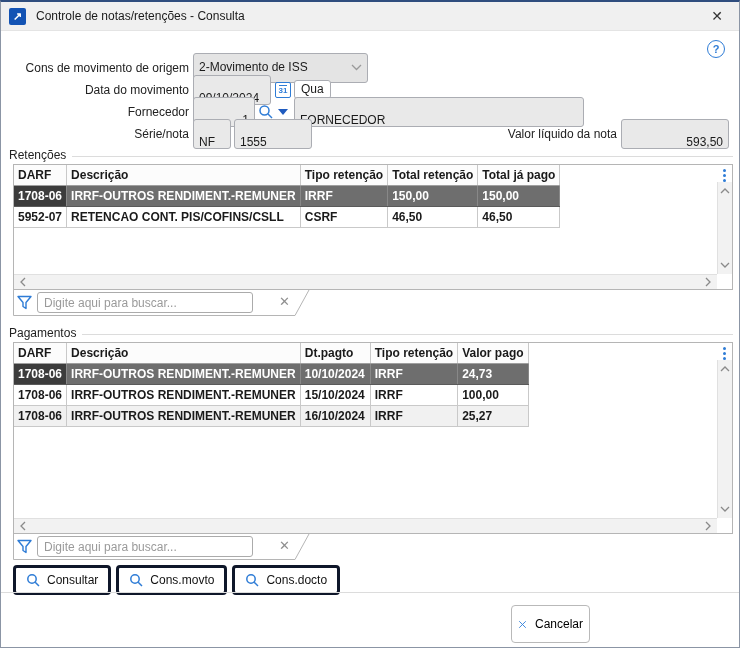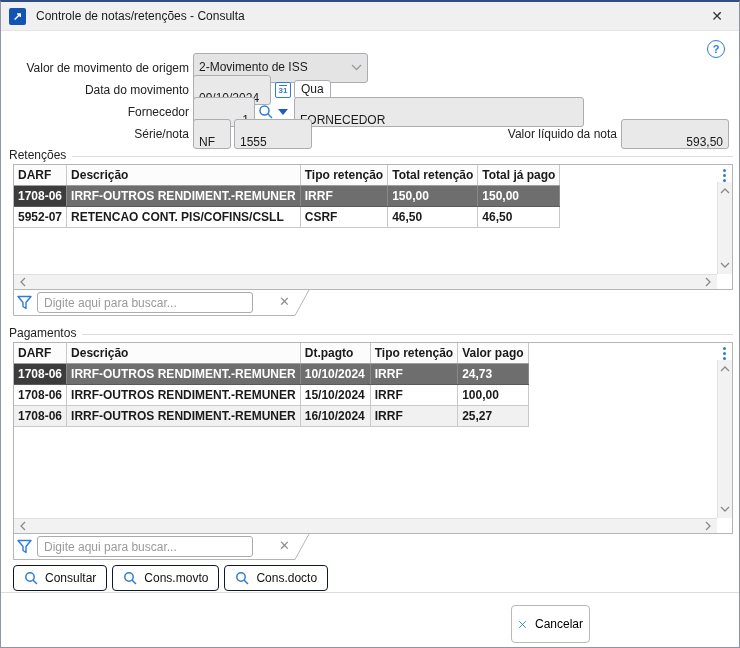--- a/index.html
+++ b/index.html
@@ -67,21 +67,21 @@
   .filter-bar{position:relative;height:27px;margin-left:4px;}
   .tab-outline{position:absolute;left:0;top:0;}
   .funnel-icon{position:absolute;left:3px;top:4px;}
   .search-input{position:absolute;left:24px;top:2px;width:216px;height:21px;border:1px solid #ababab;
     border-radius:3px;padding:0 6px;font-size:12px;box-sizing:border-box;color:#1a1a1a;
     font-family:"Liberation Sans",sans-serif;background:#fff;}
   .search-input::placeholder{color:#9a9a9a;}
   .clear-x{position:absolute;left:266px;top:4px;color:#8f8f8f;font-size:13px;line-height:16px;}
   
   .action-row{position:absolute;top:563px;left:12px;display:flex;gap:5px;}
-  .btn{display:flex;align-items:center;gap:6px;background:#fff;border:1px solid #0f172a;border-radius:4px;
+  .btn{display:flex;align-items:center;gap:6px;background:#fff;border:3px solid #0f172a;border-radius:4px;
     height:24px;padding:12px 10px;font-size:12px;color:#111;box-sizing:border-box;}
   
   .separator{position:absolute;top:590px;left:0;right:0;height:1px;background:#dcdcdc;}
   .btn-cancel{position:absolute;top:603px;right:149px;width:79px;height:38px;background:#fff;
     border:1px solid #b9b9b9;border-radius:4px;display:flex;align-items:center;justify-content:center;
     gap:8px;box-sizing:border-box;font-size:12px;}
   .btn-advance{position:absolute;top:602px;right:11px;width:97px;height:41px;background:#2271cd;color:#fff;
     border:1px solid #fff;box-shadow:0 0 0 2px #1c5fb8;border-radius:5px;box-sizing:border-box;
     display:flex;flex-direction:column;align-items:center;justify-content:center;line-height:15px;
     padding-right:14px;font-size:12px;}
@@ -96,21 +96,21 @@
   <div class="titlebar">
     <span class="app-icon">↗</span>
     <span class="title-text">Controle de notas/retenções - Consulta</span>
     <span class="close-btn">✕</span>
   </div>
 
   <div class="help-btn">?</div>
 
   <div class="form">
     <div class="frow">
-      <span class="flabel">Valor de movimento de origem</span>
+      <span class="flabel">Cons de movimento de origem</span>
       <span class="field combo">
         <span>2-Movimento de ISS</span>
         <svg width="11" height="7">
             <polyline points="1,1 5.5,5.5 10,1" fill="none" stroke="#9a9a9a" stroke-width="1.3"></polyline>
           </svg>
       </span>
     </div>
     <div class="frow">
       <span class="flabel">Data do movimento</span>
       <span class="field w-date">09/10/2024</span>

